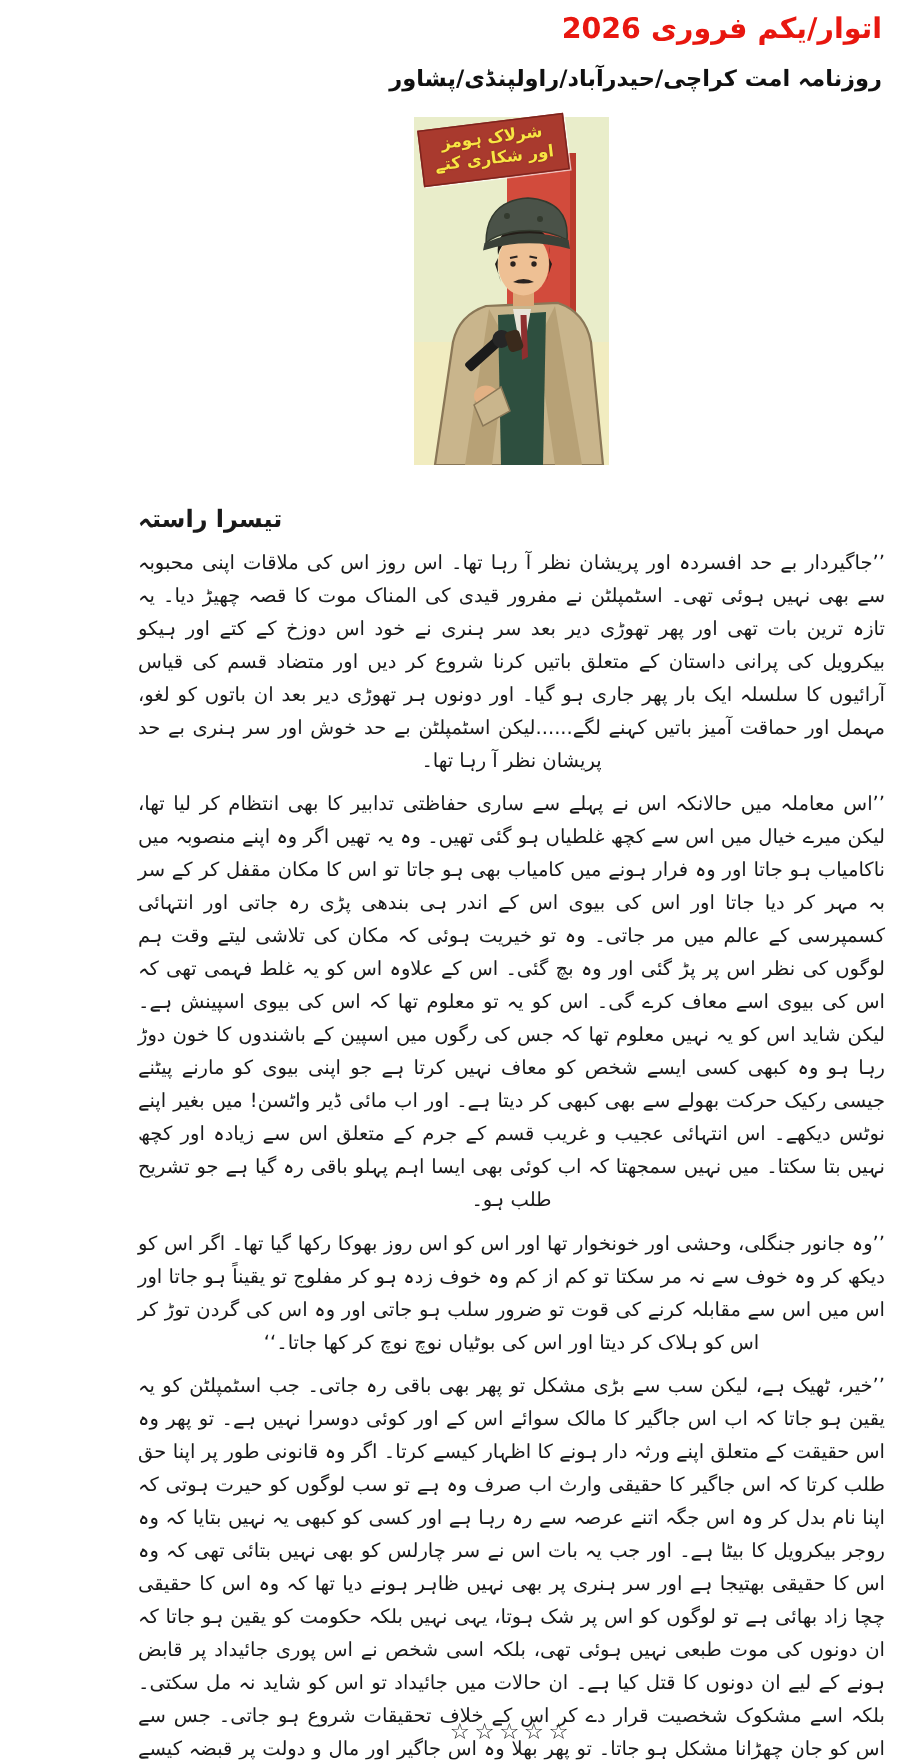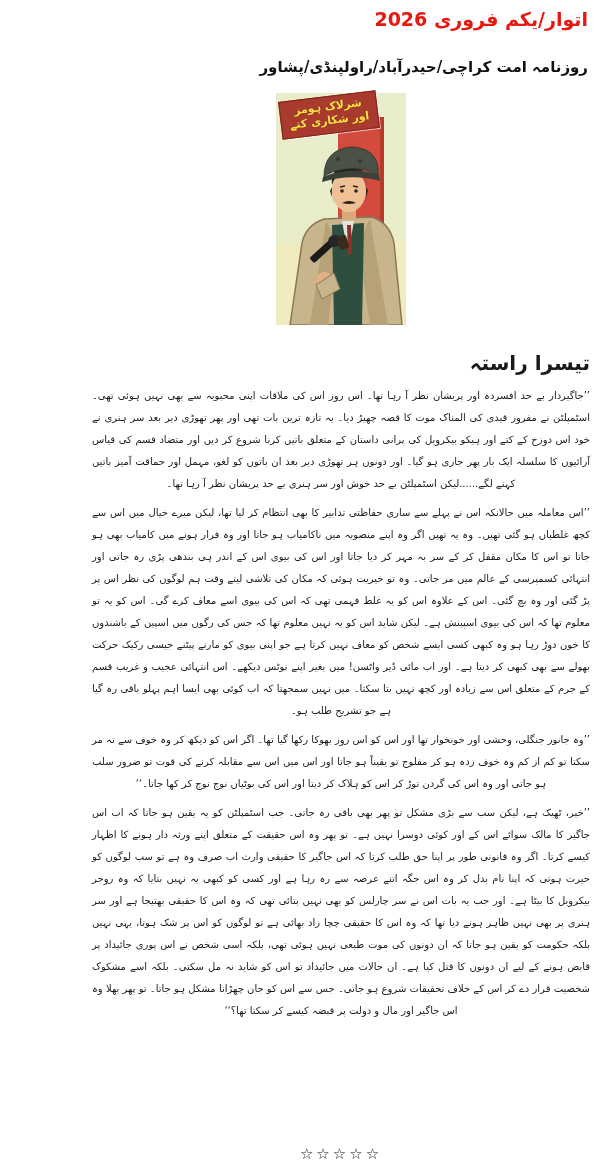--- a/index.html
+++ b/index.html
@@ -15,45 +15,45 @@
   body{
     width:600px;height:1173px;overflow:hidden;background:#ffffff;
     font-family:"DejaVu Sans",sans-serif;color:var(--text-color);
   }
   .page{position:relative;width:518px;height:1173px;direction:rtl;}
   .masthead{padding:8px 12px 0 12px;text-align:right;}
   .date-line{
     color:var(--date-red);font-weight:bold;font-size:19px;line-height:1.2;
   }
   .paper-line{
-    color:#111;font-weight:bold;font-size:15px;margin-top:27px;line-height:1.3;
+    color:#111;font-weight:bold;font-size:15px;margin-top:12px;line-height:1.3;
   }
   .figure-wrap{
     position:relative;width:130px;height:232px;margin:16px auto 0 auto;
   }
   .figure-wrap svg{display:block;width:130px;height:232px;}
   .banner{
     position:absolute;top:3px;left:4px;right:auto;
     background:var(--banner-bg);
     color:var(--banner-text);
     transform:rotate(-7deg);
     padding:3px 8px 4px 8px;
     font-size:11px;font-weight:bold;line-height:1.3;text-align:center;
     border:1px solid #7e241e;
     box-shadow:1px 1px 0 rgba(255,255,255,.65);
     direction:rtl;white-space:nowrap;
   }
   .banner span{display:block;text-shadow:0 0 1px #7a1f14;}
   .story{padding:26px 10px 0 10px;}
   .story-title{
-    margin:0 0 10px 0;font-size:20px;font-weight:bold;text-align:right;
+    margin:0 0 10px 0;font-size:16px;font-weight:bold;text-align:left;
   }
   .story p{
     margin:0 0 7px 0;
-    font-size:10px;line-height:22px;
+    font-size:13px;line-height:22px;
     text-align:justify;text-align-last:center;
     direction:rtl;
   }
   .rating{
     position:absolute;bottom:10px;left:0;right:0;text-align:center;
   }
   .rating-stars{
     display:inline-block;font-size:15px;letter-spacing:3px;color:#222;
     cursor:pointer;background:none;border:none;font-family:"DejaVu Sans",sans-serif;
   }

